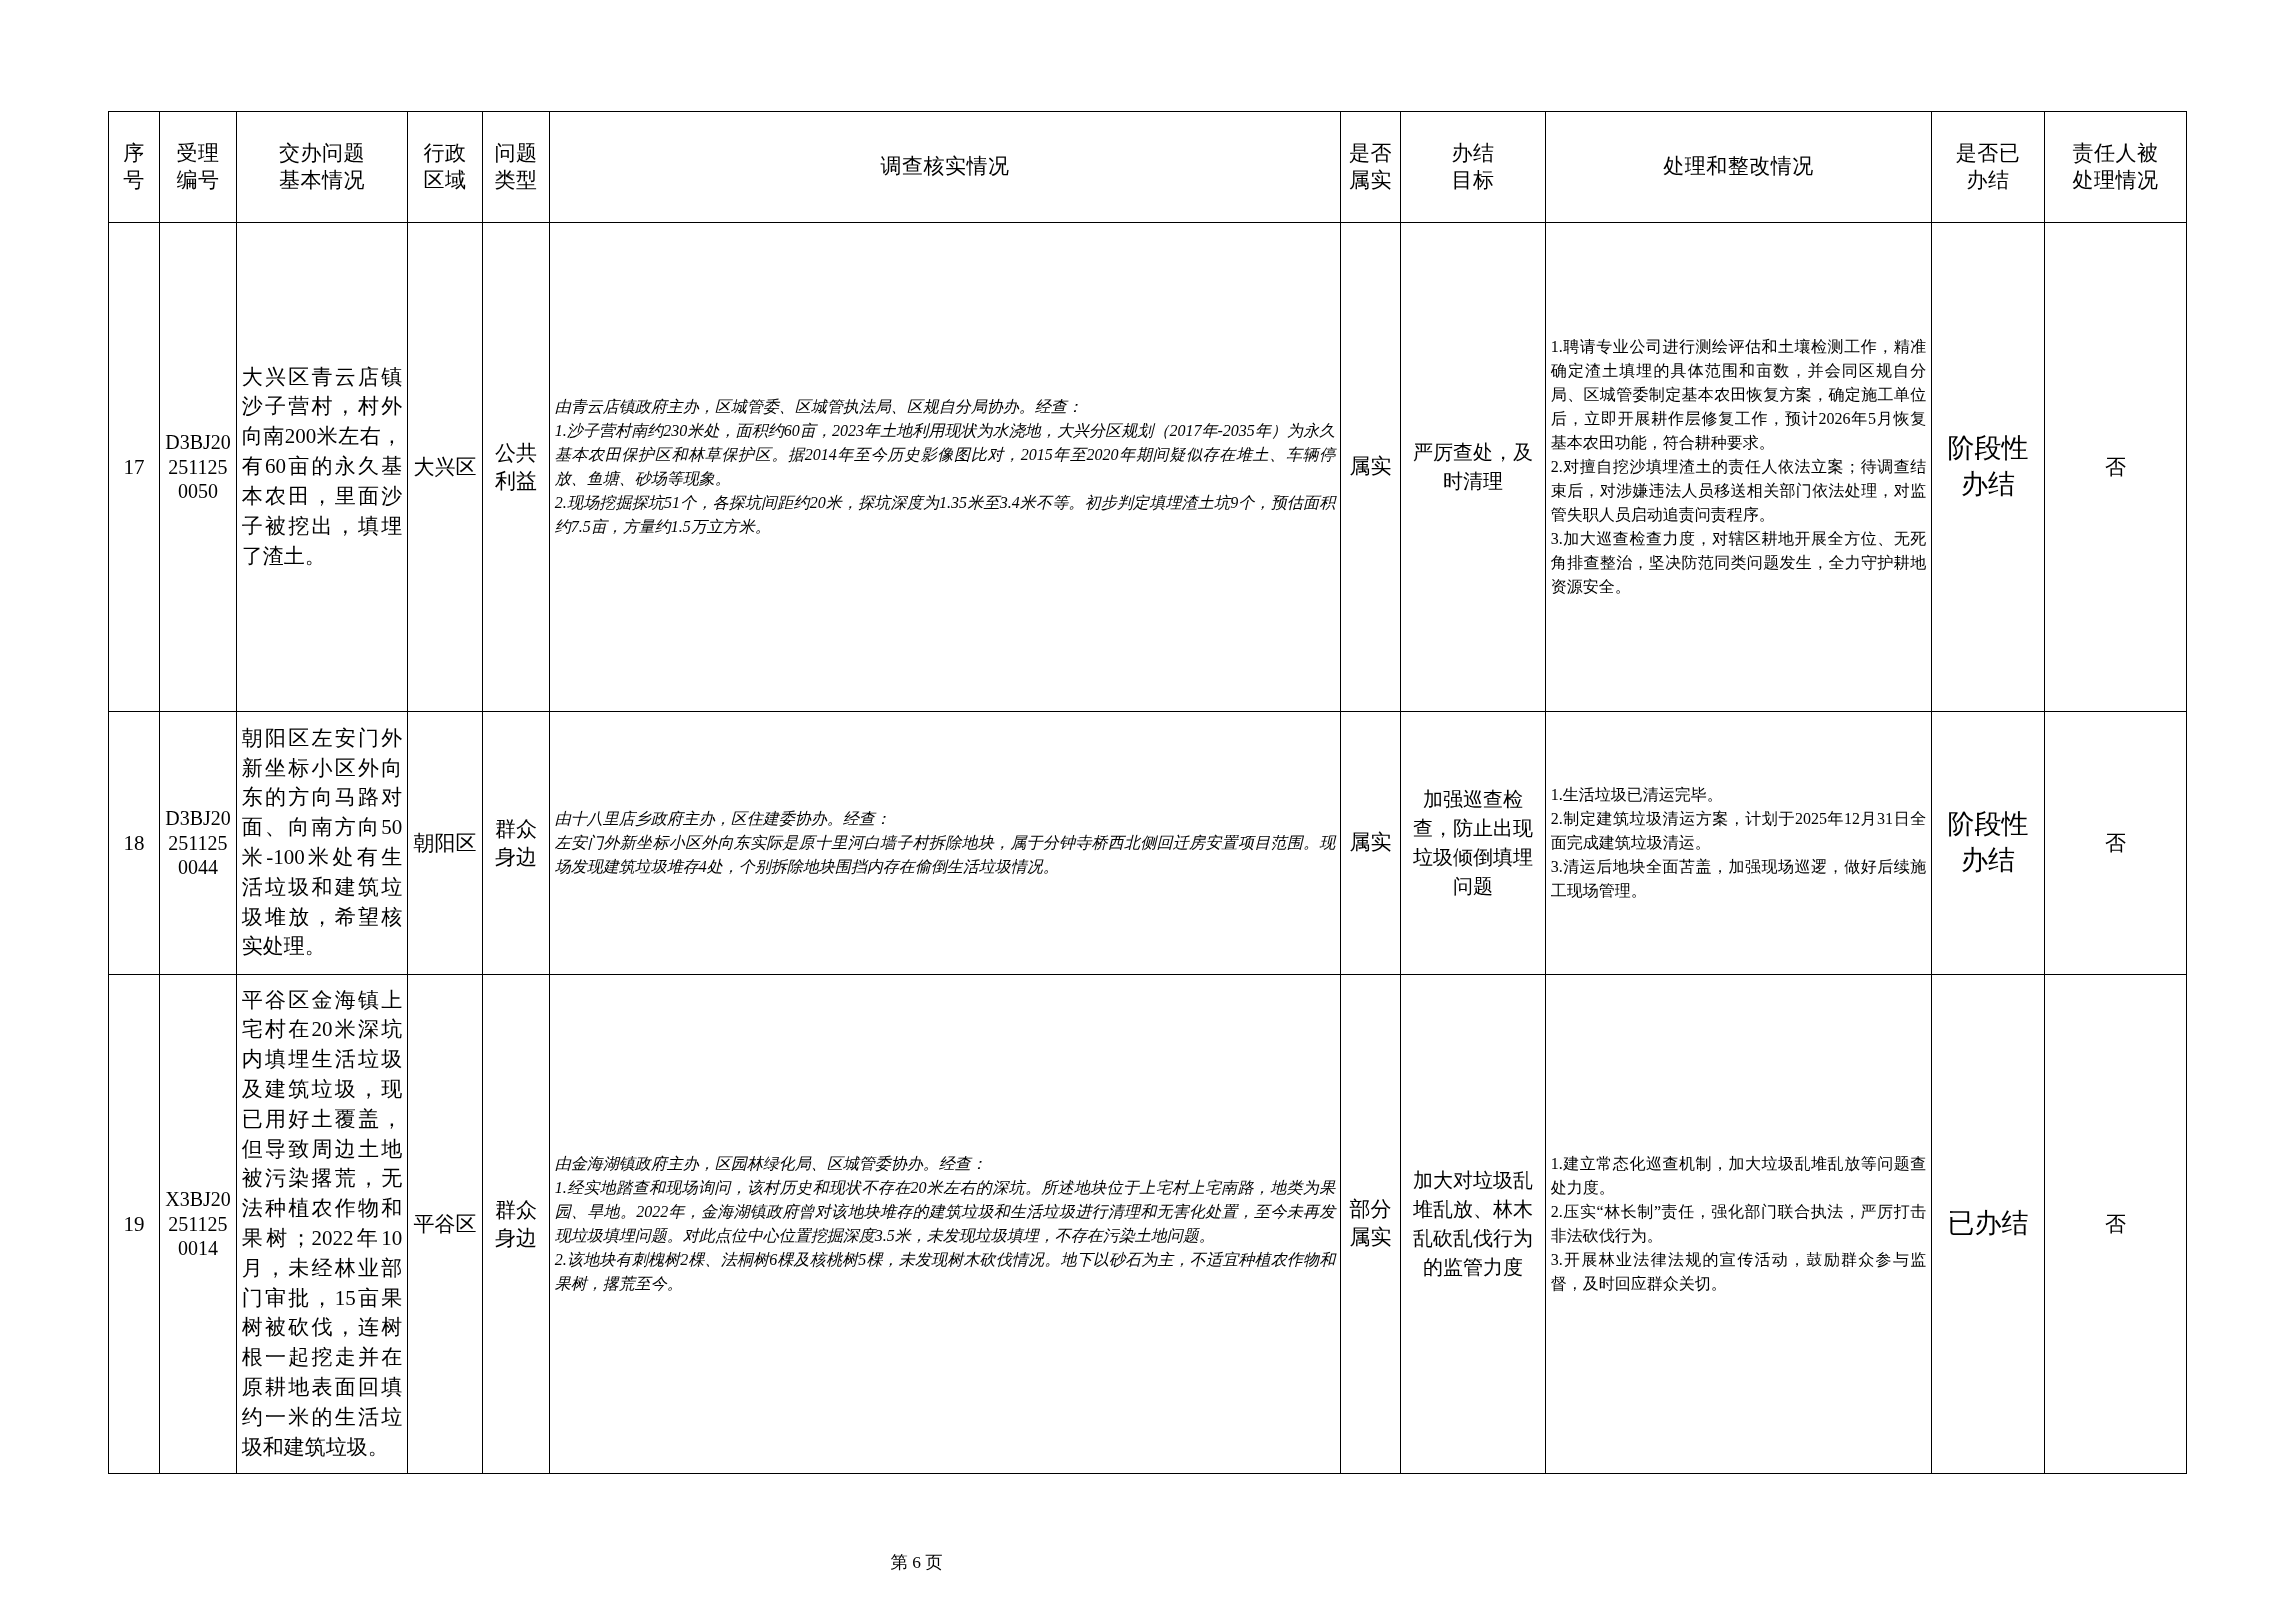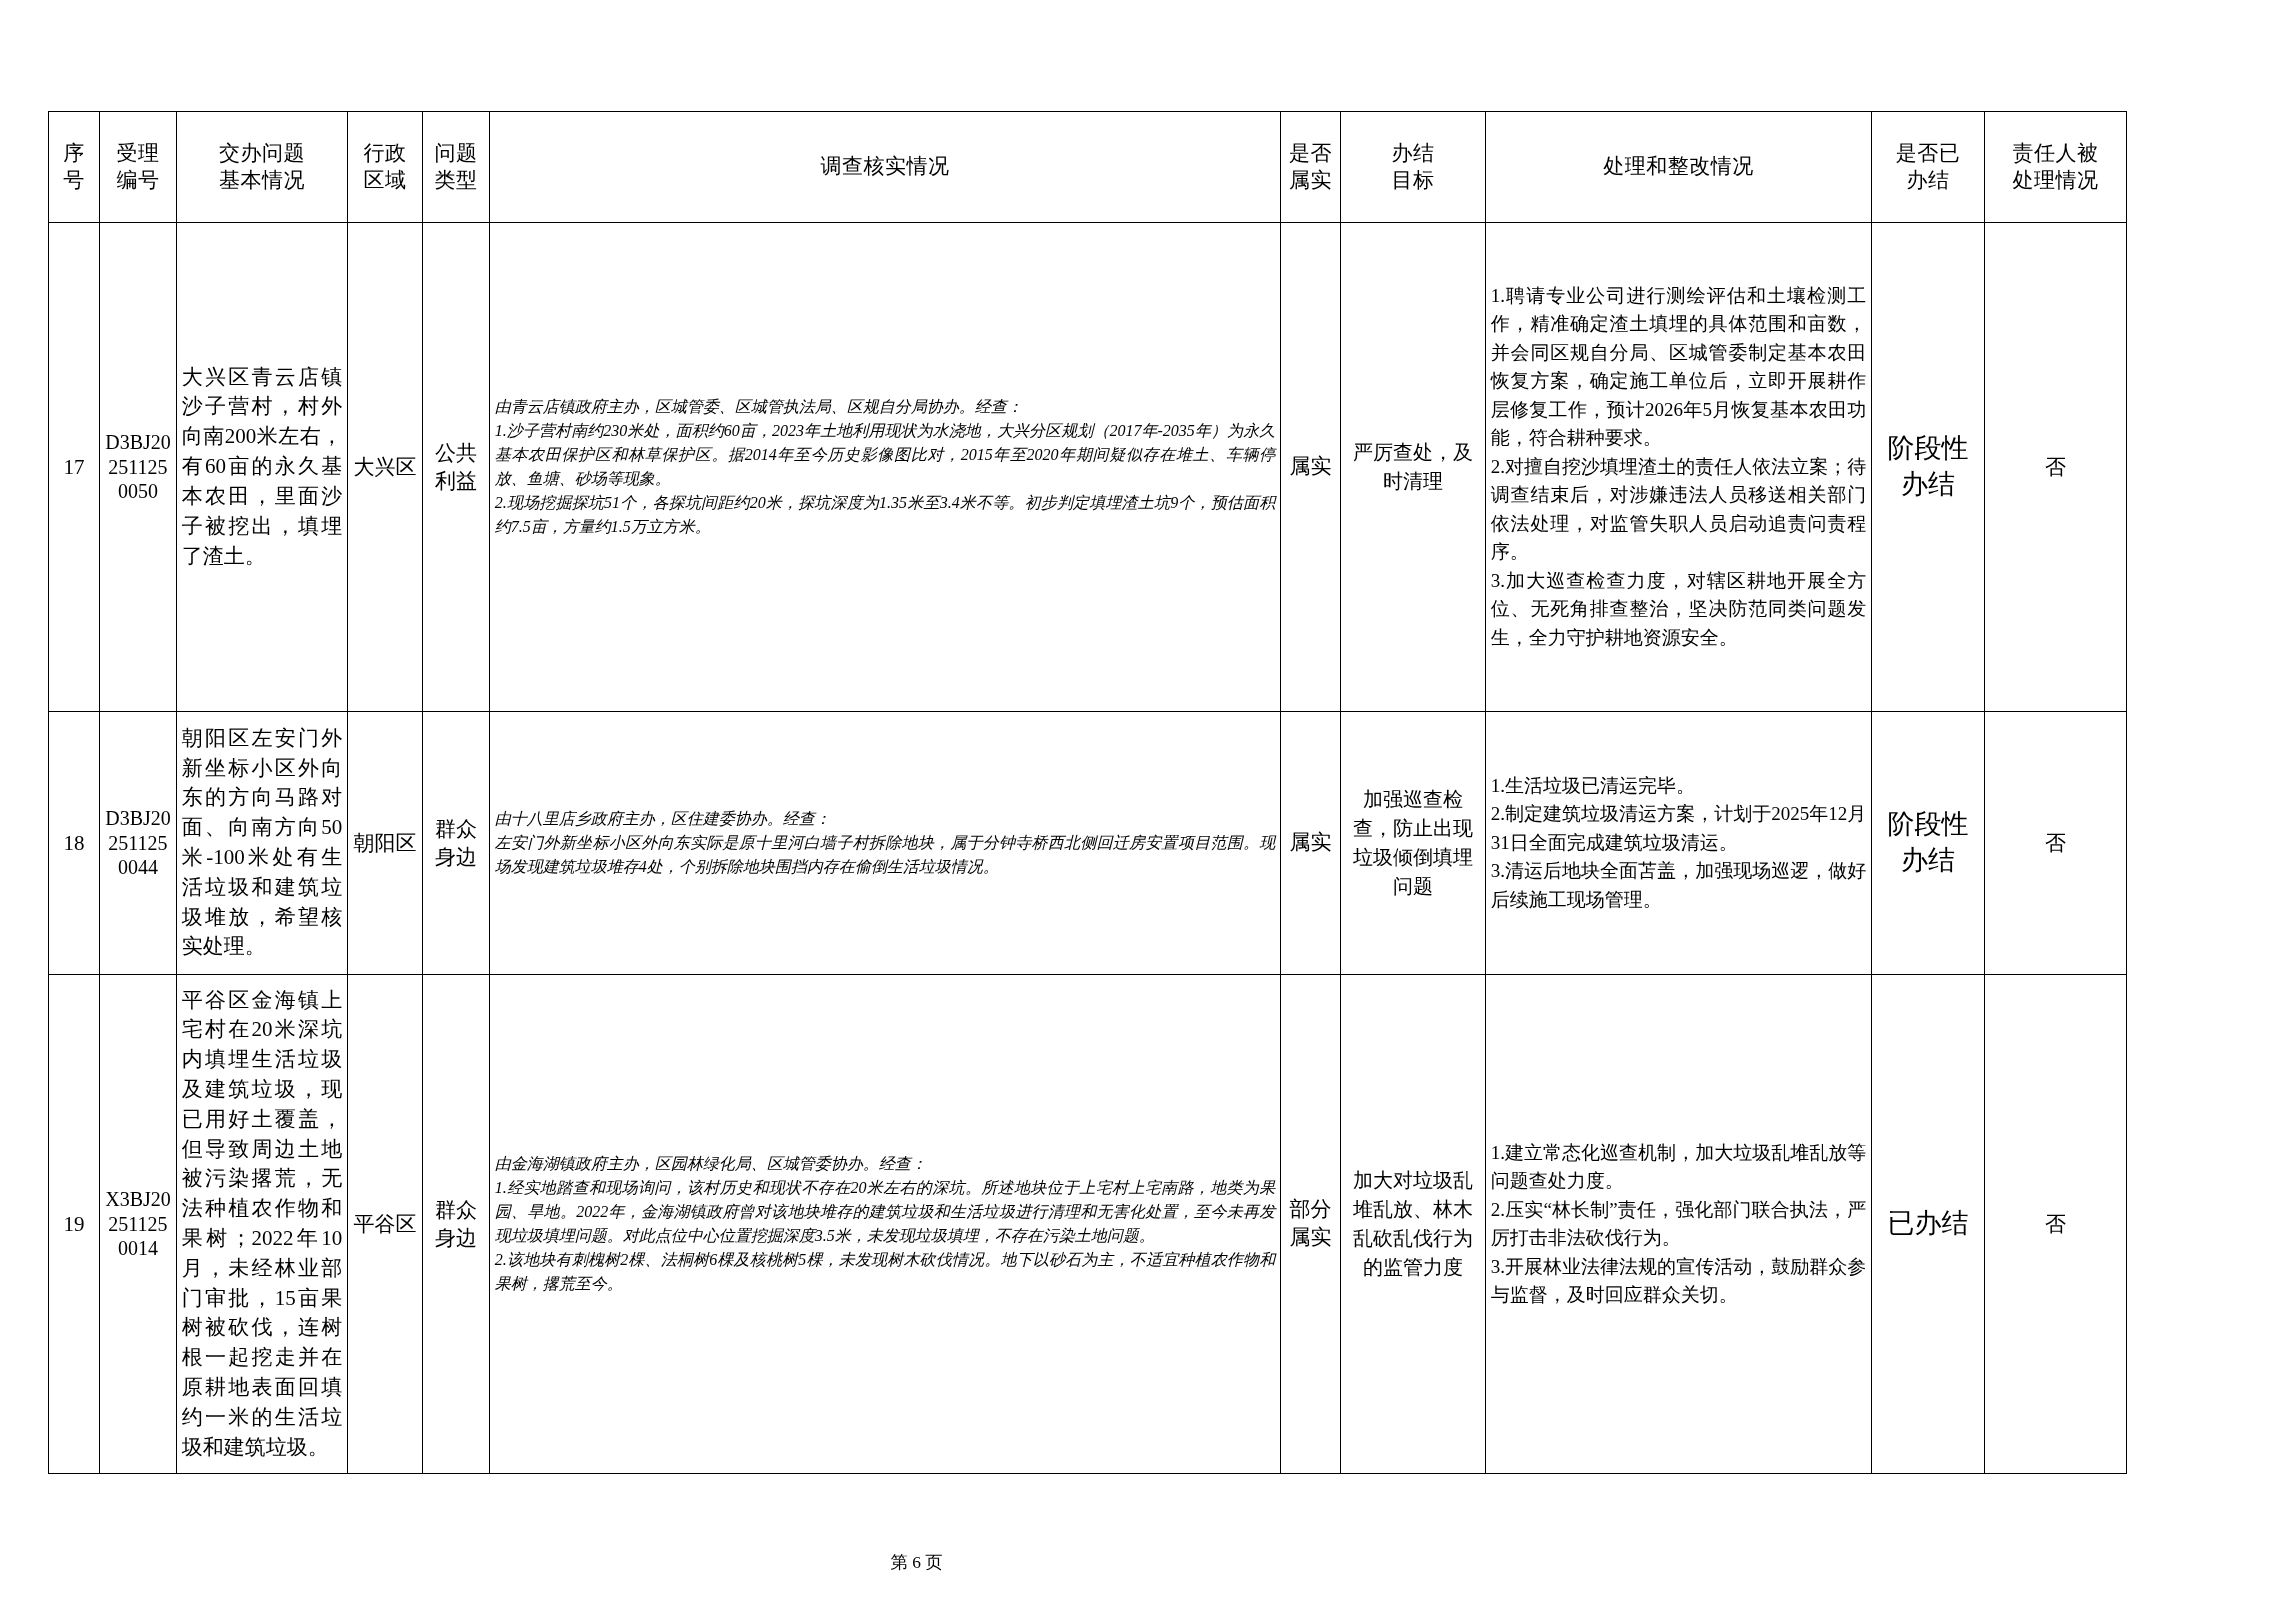--- a/index.html
+++ b/index.html
@@ -15,21 +15,21 @@
     color: #000000;
     position: relative;
     overflow: hidden;
   }
   .page {
     position: absolute;
     left: 0; top: 0;
     width: 2295px;
     height: 1623px;
     box-sizing: border-box;
-    padding: 111px 108px 0 48px;
+    padding: 111px 108px 0 108px;
   }
   table.report {
     width: 2078px;
     border-collapse: collapse;
     table-layout: fixed;
     border: 1.9px solid #000;
   }
   table.report th,
   table.report td {
     border: 1.4px solid #000;
@@ -95,21 +95,21 @@
     text-align: center;
     font-size: 21px;
     line-height: 1.32;
   }
   td.goal {
     text-align: center;
     font-size: 20px;
     line-height: 1.45;
   }
   td.handle {
-    font-size: 19px;
+    font-size: 16px;
     line-height: 1.50;
     text-align: justify;
     text-justify: inter-ideograph;
     vertical-align: top;
     padding-top: 8.7px;
   }
   td.done {
     text-align: center;
     font-size: 27px;
     line-height: 1.32;

